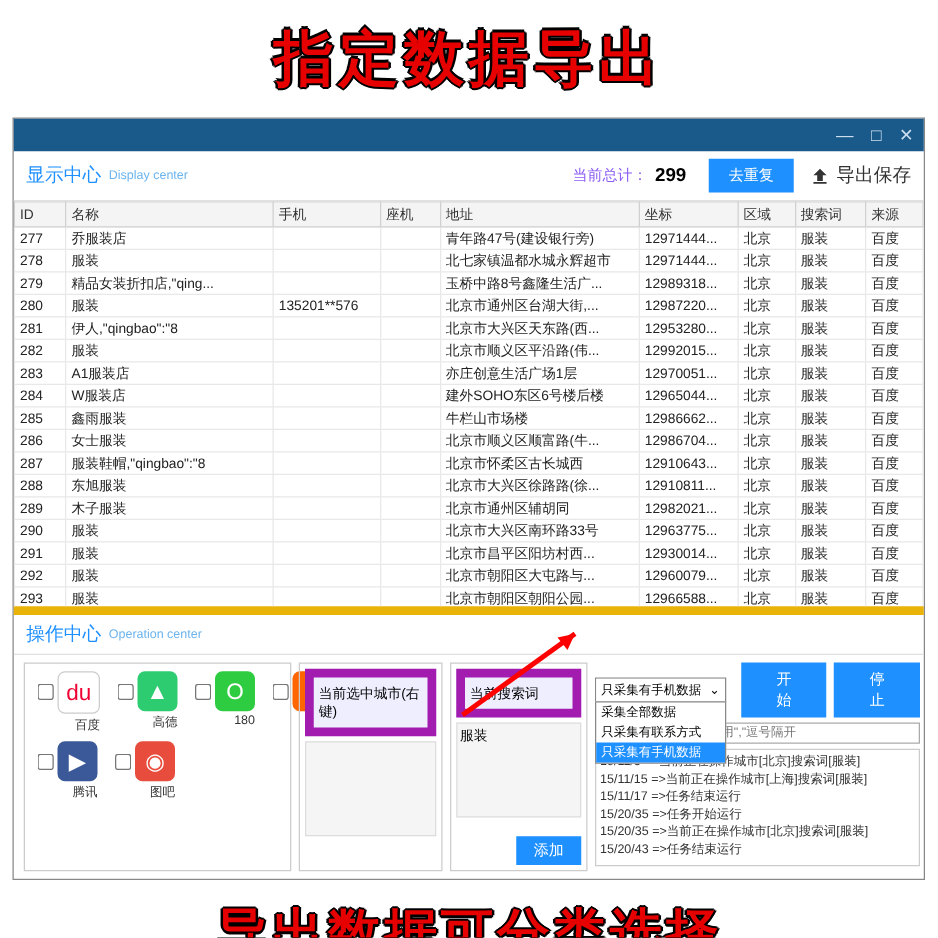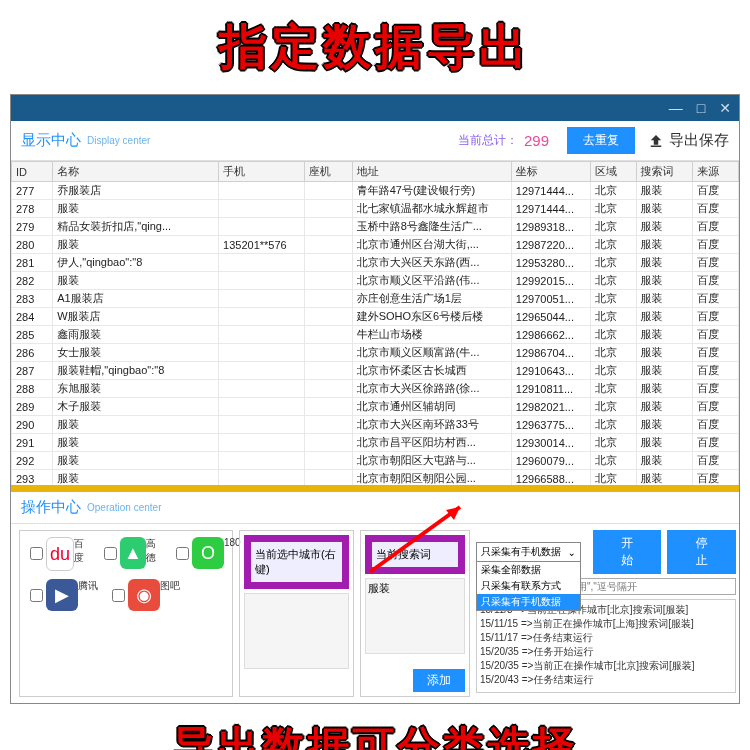--- a/index.html
+++ b/index.html
@@ -6,33 +6,33 @@
 .page{width:750px;height:750px;position:relative;background:#fff}
 .banner-top{text-align:center;font-size:48px;font-weight:bold;color:#e60000;text-shadow:2px 0 #000,-2px 0 #000,0 2px #000,0 -2px #000,1px 1px #000,-1px -1px #000,1px -1px #000,-1px 1px #000;padding:15px 0;letter-spacing:4px}
 .banner-bottom{text-align:center;font-size:42px;font-weight:bold;color:#e60000;text-shadow:2px 0 #000,-2px 0 #000,0 2px #000,0 -2px #000,1px 1px #000,-1px -1px #000,1px -1px #000,-1px 1px #000;padding:15px 0;letter-spacing:3px}
 .window{margin:0 10px;border:1px solid #888;background:#fff}
 .titlebar{height:26px;background:#1a5a8a;display:flex;justify-content:flex-end;align-items:center;padding:0 8px}
 .titlebar span{color:#cde;margin-left:14px;font-size:14px;cursor:default}
 .section-head{padding:6px 10px;color:#1e90ff;font-size:15px;border-bottom:1px solid #e0e0e0;display:flex;align-items:center}
 .section-head .en{color:#6cb4ee;font-size:10px;margin-left:6px}
 .section-head .spacer{flex:1}
 .section-head .label{color:#8b5cf6;font-size:12px;margin-right:6px}
-.section-head .count{color:#ec4899;font-weight:normal;margin-right:18px}
+.section-head .count{color:#000000;font-weight:bold;margin-right:18px}
 .btn{border:none;padding:5px 16px;font-size:12px;cursor:pointer}
 .btn-blue{background:#1e90ff;color:#fff}
 .export-btn{display:flex;align-items:center;color:#333;cursor:pointer;margin-left:12px}
 .export-btn svg{width:18px;height:18px;margin-right:4px}
 .table-wrap{height:324px;overflow:hidden;border-bottom:7px solid #eab308}
 table{border-collapse:collapse;width:100%;font-size:11px}
 th{background:#f4f4f4;border:1px solid #d0d0d0;padding:2px 4px;text-align:left;font-weight:normal;color:#333}
 td{border:1px solid #e8e8e8;padding:1px 4px;white-space:nowrap;overflow:hidden;text-overflow:ellipsis;color:#222;height:13px}
 .opcenter{display:flex;padding:6px 8px;gap:6px}
 .sources{border:1px solid #ccc;padding:6px;width:200px}
 .src-row{display:flex;gap:10px;margin-bottom:6px}
-.src{display:flex;flex-direction:row;align-items:flex-start;font-size:10px;color:#333}
+.src{display:flex;flex-direction:column;align-items:flex-end;font-size:10px;color:#333}
 .src-icon{width:32px;height:32px;border-radius:6px;display:flex;align-items:center;justify-content:center;font-size:18px;color:#fff;margin-bottom:2px}
 .group{border:1px solid #ccc;padding:4px;flex-shrink:0}
 .group-title{background:#eef;border:7px solid #a21caf;padding:5px 4px;font-size:11px;margin-bottom:4px}
 .group .box{background:#f5f5f5;height:70px;border:1px solid #ddd;padding:2px;font-size:11px}
 .rightcol{flex:1;display:flex;flex-direction:column;gap:4px}
 .ctrl-row{display:flex;align-items:center;gap:6px}
 .dropdown{position:relative;width:120px;border:1px solid #888;font-size:10px}
 .dropdown .sel{padding:2px 4px;background:#fff;display:flex;justify-content:space-between;align-items:center}
 .dropdown .opts{position:absolute;top:100%;left:-1px;right:-1px;background:#fff;border:1px solid #888;z-index:5}
 .dropdown .opts div{padding:1px 4px}

